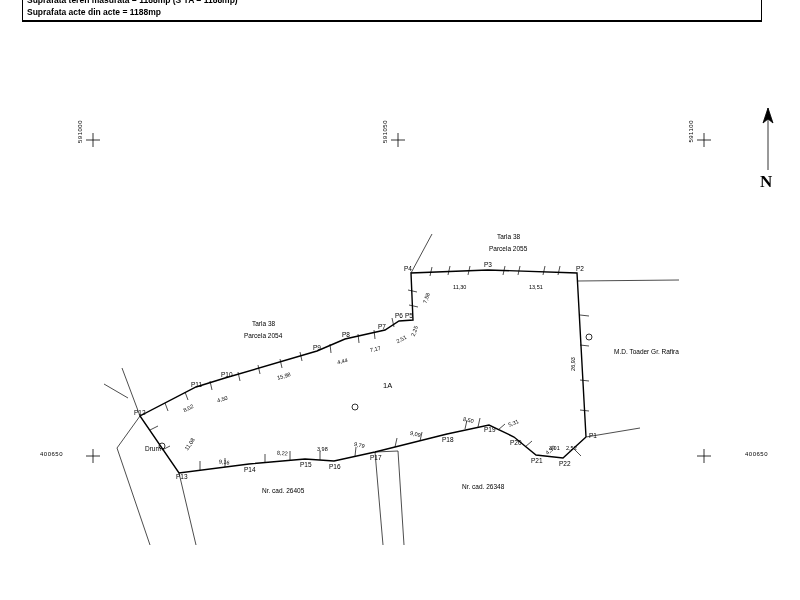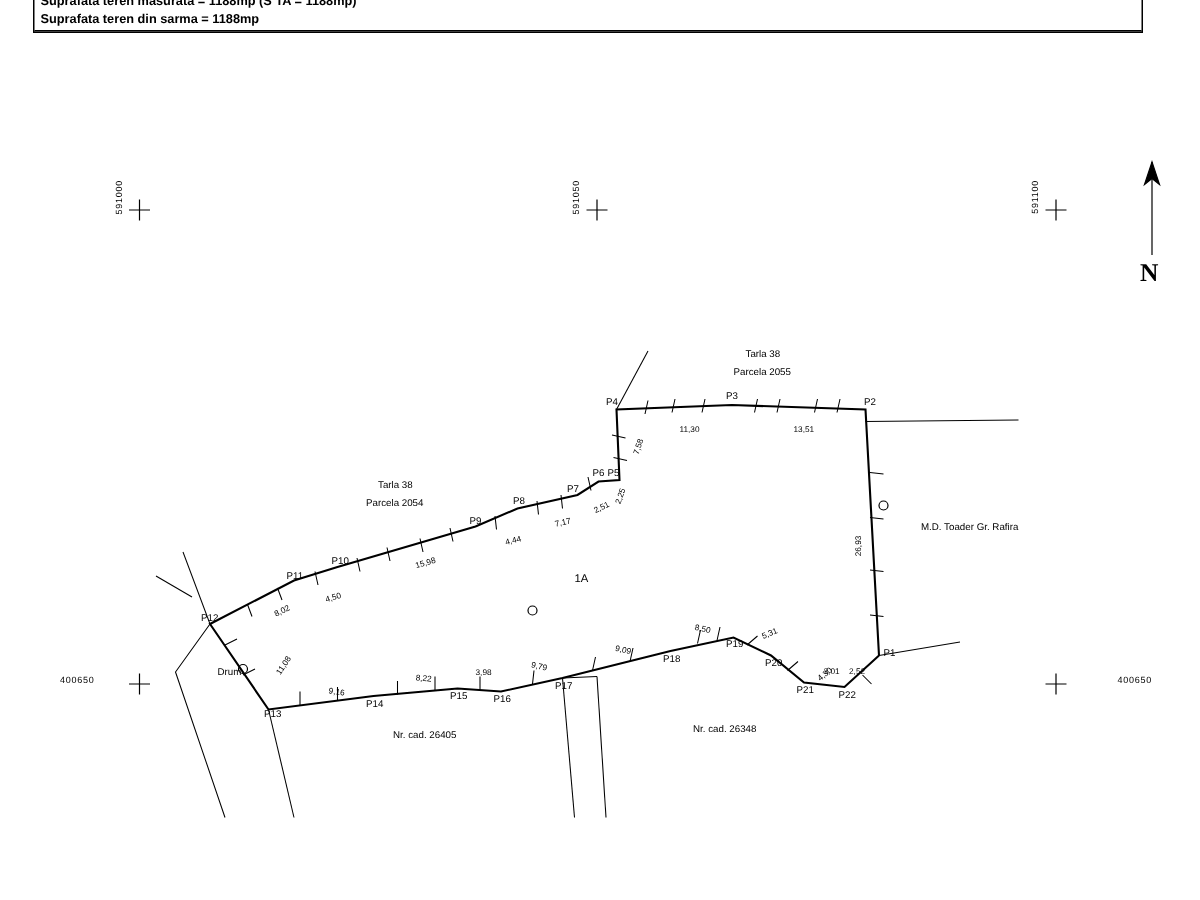--- a/index.html
+++ b/index.html
@@ -76,21 +76,21 @@
     font-size: 17px;
     font-weight: bold;
     font-family: "Liberation Serif", serif;
   }
 </style>
 </head>
 <body>
 
 <div class="header-box">
   <div class="header-line">Suprafata teren masurata =  1188mp (S TA = 1188mp)</div>
-  <div class="header-line">Suprafata teren din sarma = 1188mp</div>
+  <div class="header-line">Suprafata acte din acte = 1188mp</div>
   <div class="header-sep"></div>
 </div>
 
 <svg class="canvas" viewBox="0 0 800 600" xmlns="http://www.w3.org/2000/svg">
 
   <g stroke="#000" stroke-width="0.8">
     <path d="M86 140 h14 M93 133 v14"></path>
     <path d="M391 140 h14 M398 133 v14"></path>
     <path d="M697 140 h14 M704 133 v14"></path>
     <path d="M86 456 h14 M93 449 v14"></path>

